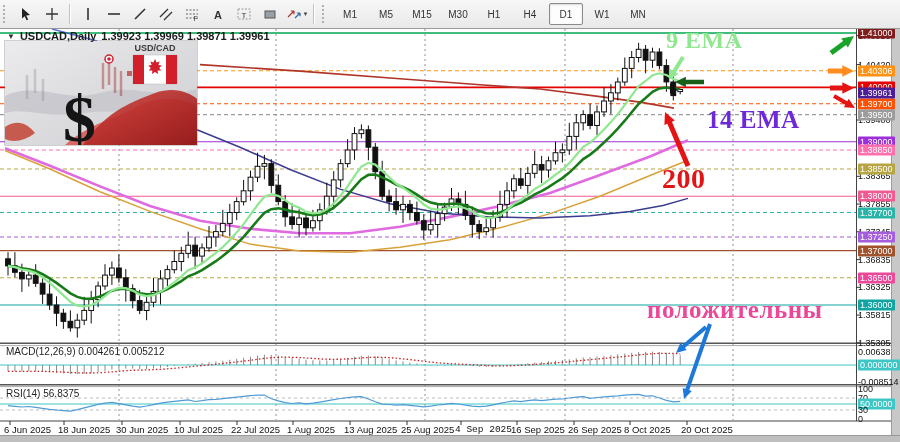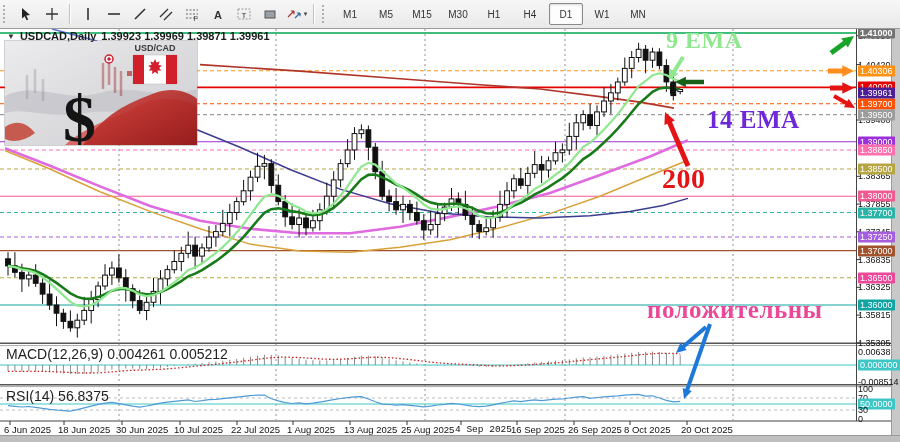--- a/index.html
+++ b/index.html
@@ -23,21 +23,21 @@
   #header .dd{font-size:8px;color:#333;}
   #header .ohlc{font-weight:bold;}
   
   #overlay-art{position:absolute;left:5px;top:41px;width:192px;height:104px;z-index:3;
                box-shadow:0 0 0 1px rgba(120,120,120,.35);}
   
   .plabel{position:absolute;font-size:9px;line-height:11px;white-space:nowrap;color:#111;
           transform:translateY(-50%);}
   .plabel.bg{color:#fff;padding:0 2px;border-radius:1px;}
   
-  .indlabel{position:absolute;font-size:14px;color:#222;z-index:2;}
+  .indlabel{position:absolute;font-size:10px;color:#222;z-index:2;}
   .dlabel{position:absolute;top:424px;font-size:9.5px;color:#111;white-space:nowrap;z-index:2;}
   .anno{position:absolute;font-family:"Liberation Serif",serif;font-weight:bold;z-index:4;
         white-space:nowrap;letter-spacing:.5px;}
 </style>
 </head>
 <body>
 <div id="app">
 
 <div id="chart-wrap"><svg width="900" height="442" viewBox="0 0 900 442">
         <defs>
@@ -586,21 +586,21 @@
       <div class="plabel" style="left: 858px; top: 35.72px;">1.40950</div>
       <div class="plabel" style="left: 858px; top: 64.552px;">1.40420</div>
       <div class="plabel" style="left: 858px; top: 120.04px;">1.39400</div>
       <div class="plabel" style="left: 858px; top: 176.344px;">1.38365</div>
       <div class="plabel" style="left: 858px; top: 204.088px;">1.37855</div>
       <div class="plabel" style="left: 858px; top: 231.832px;">1.37345</div>
       <div class="plabel" style="left: 858px; top: 259.576px;">1.36835</div>
       <div class="plabel" style="left: 858px; top: 287.32px;">1.36325</div>
       <div class="plabel" style="left: 858px; top: 315.064px;">1.35815</div>
       <div class="plabel" style="left: 858px; top: 342.808px;">1.35305</div>
-      <div class="plabel bg" style="left: 858px; top: 33px; background: #737373; font-weight: bold;">1.41000</div>
+      <div class="plabel bg" style="left: 858px; top: 33px; background: #7f1d1d;">1.41000</div>
       <div class="plabel bg" style="left: 858px; top: 70.7536px; background: rgb(255, 146, 20);">1.40306</div>
       <div class="plabel bg" style="left: 858px; top: 87.4px; background: rgb(230, 0, 0);">1.40000</div>
       <div class="plabel bg" style="left: 858px; top: 103.72px; background: rgb(255, 79, 0);">1.39700</div>
       <div class="plabel bg" style="left: 858px; top: 114.6px; background: rgb(156, 156, 156);">1.39500</div>
       <div class="plabel bg" style="left: 858px; top: 141.8px; background: rgb(155, 48, 217);">1.39000</div>
       <div class="plabel bg" style="left: 858px; top: 149.96px; background: rgb(255, 111, 174);">1.38850</div>
       <div class="plabel bg" style="left: 858px; top: 169px; background: rgb(181, 166, 66);">1.38500</div>
       <div class="plabel bg" style="left: 858px; top: 196.2px; background: rgb(239, 90, 146);">1.38000</div>
       <div class="plabel bg" style="left: 858px; top: 212.52px; background: rgb(42, 179, 166);">1.37700</div>
       <div class="plabel bg" style="left: 858px; top: 237px; background: rgb(164, 93, 219);">1.37250</div>

